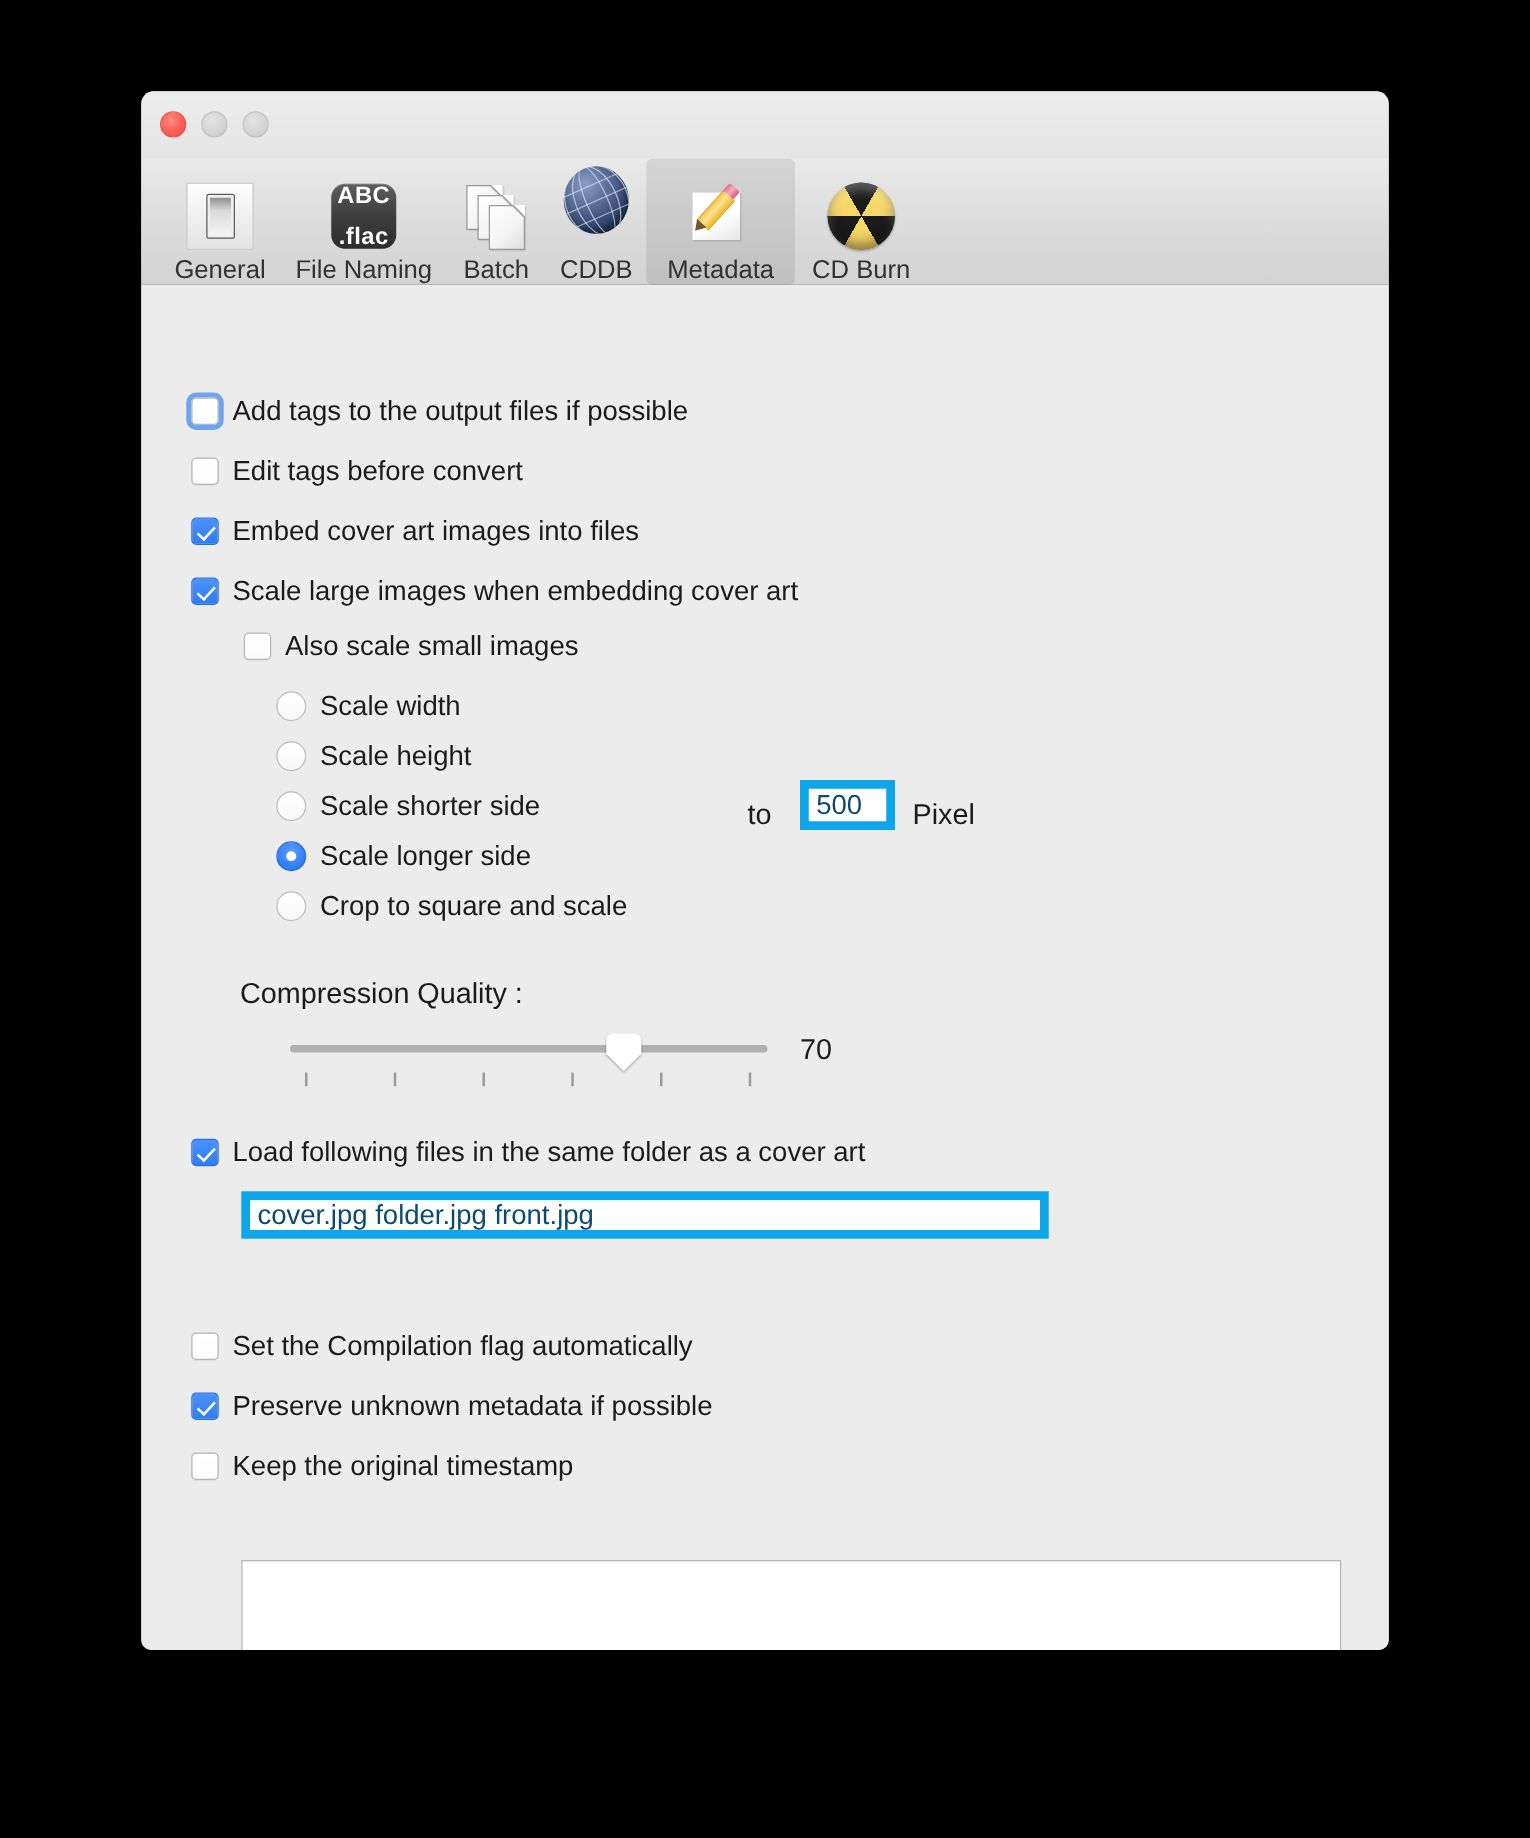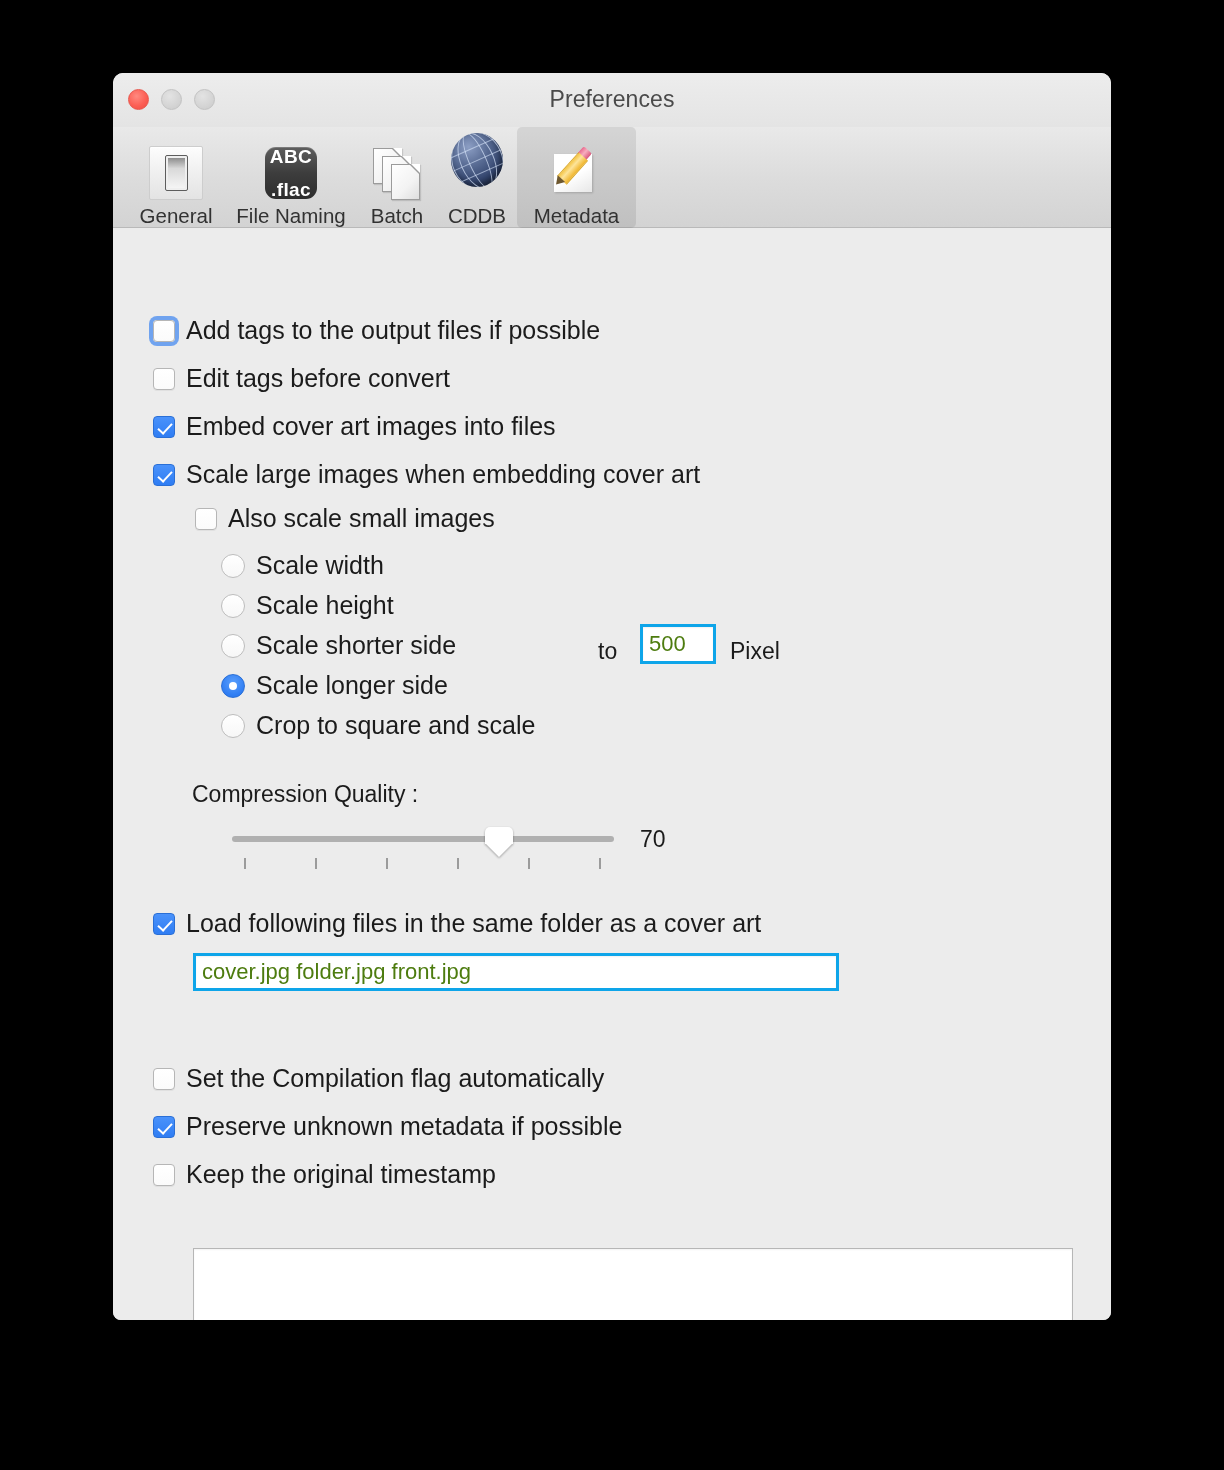--- a/index.html
+++ b/index.html
@@ -358,40 +358,40 @@
     content: "";
     position: absolute;
     left: 50%; top: 50%;
     width: 8px; height: 8px;
     margin: -4px 0 0 -4px;
     border-radius: 50%;
     background: #ffffff;
   }
 
   .lbl {
-    font-size: 25px;
+    font-size: 22px;
     color: #1b1b1b;
     margin-left: 11px;
     white-space: nowrap;
     line-height: 1;
   }
   .plain {
     font-size: 23px;
     color: #1b1b1b;
     white-space: nowrap;
     line-height: 1;
   }
 
   
   .tf {
     background: #ffffff;
-    border: 3px solid #0ea5e9;
+    border: 7px solid #0ea5e9;
     box-sizing: border-box;
     font-size: 22px;
-    color: #4d7c0f;
+    color: #0c4a6e;
     display: flex;
     align-items: center;
     padding: 0 6px;
     box-shadow: inset 0 1px 2px rgba(0,0,0,0.06);
   }
   .tf.num { justify-content: flex-start; }
 
   .big-area {
     background: #ffffff;
     border: 1px solid #b6b6b6;
@@ -447,21 +447,20 @@
 
 <div id="stage">
   <div class="window">
 
     <div class="titlebar">
       <div class="traffic">
         <div class="light close"></div>
         <div class="light min"></div>
         <div class="light zoom"></div>
       </div>
-      <div class="title-text">Preferences</div>
     </div>
 
     <div class="toolbar">
 
       <div class="tb-item">
         <div class="tb-icon">
           <div class="ico-switch">
               <div class="lever"></div>
             </div>
         </div>
@@ -513,20 +512,26 @@
               <div class="peras"></div>
               <div class="pbody"></div>
               <div class="ptip"></div>
             </div>
           </div>
         </div>
         <div class="tb-label">Metadata</div>
       </div>
 
 
+      <div class="tb-item w-burn">
+        <div class="tb-icon">
+          <div class="ico-burn"></div>
+        </div>
+        <div class="tb-label">CD Burn</div>
+      </div>
 
     </div>
 
     <div class="content">
 
       <div class="row" style="left:40px; top:90px;">
         <div class="cb off focus-ring"></div>
         <div class="lbl">Add tags to the output files if possible</div>
       </div>
 

